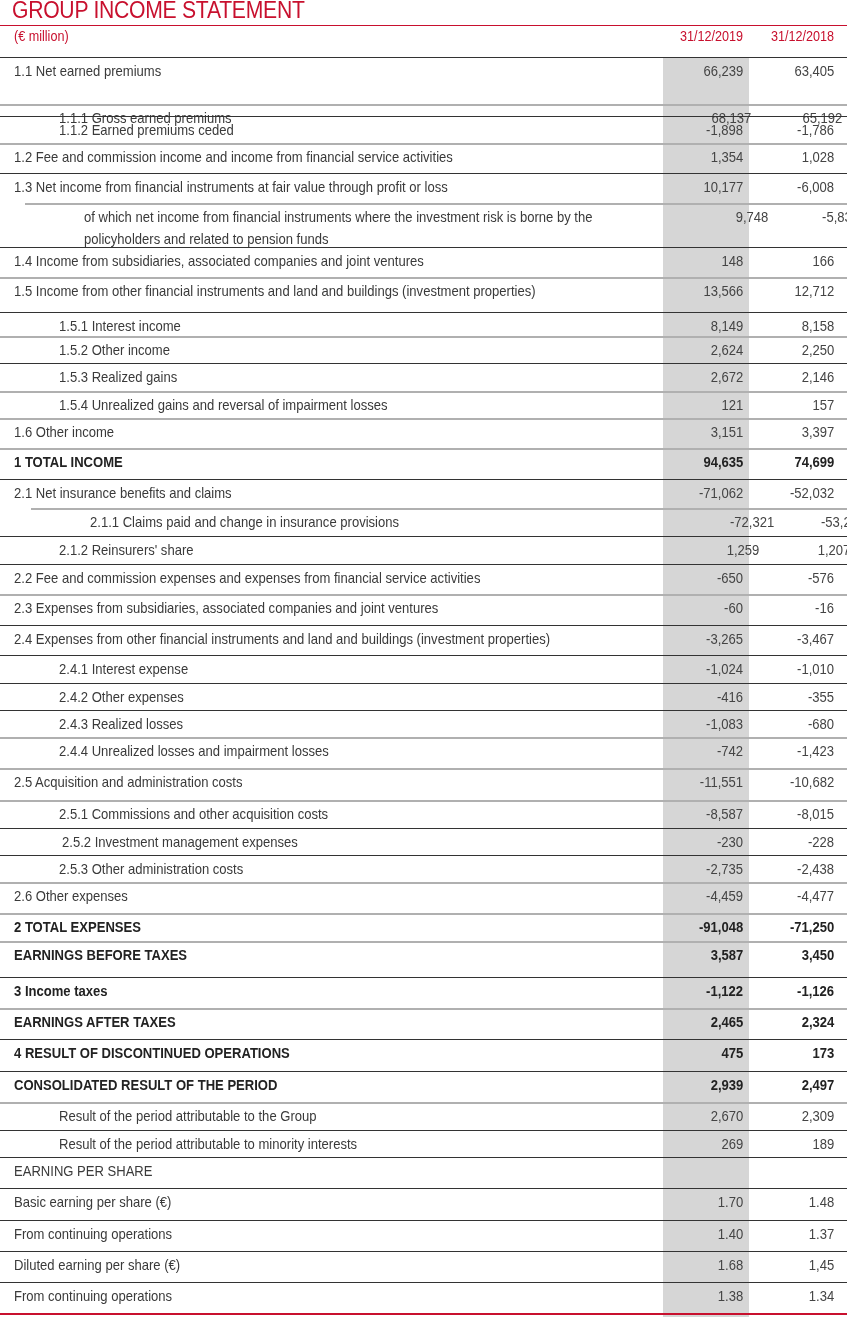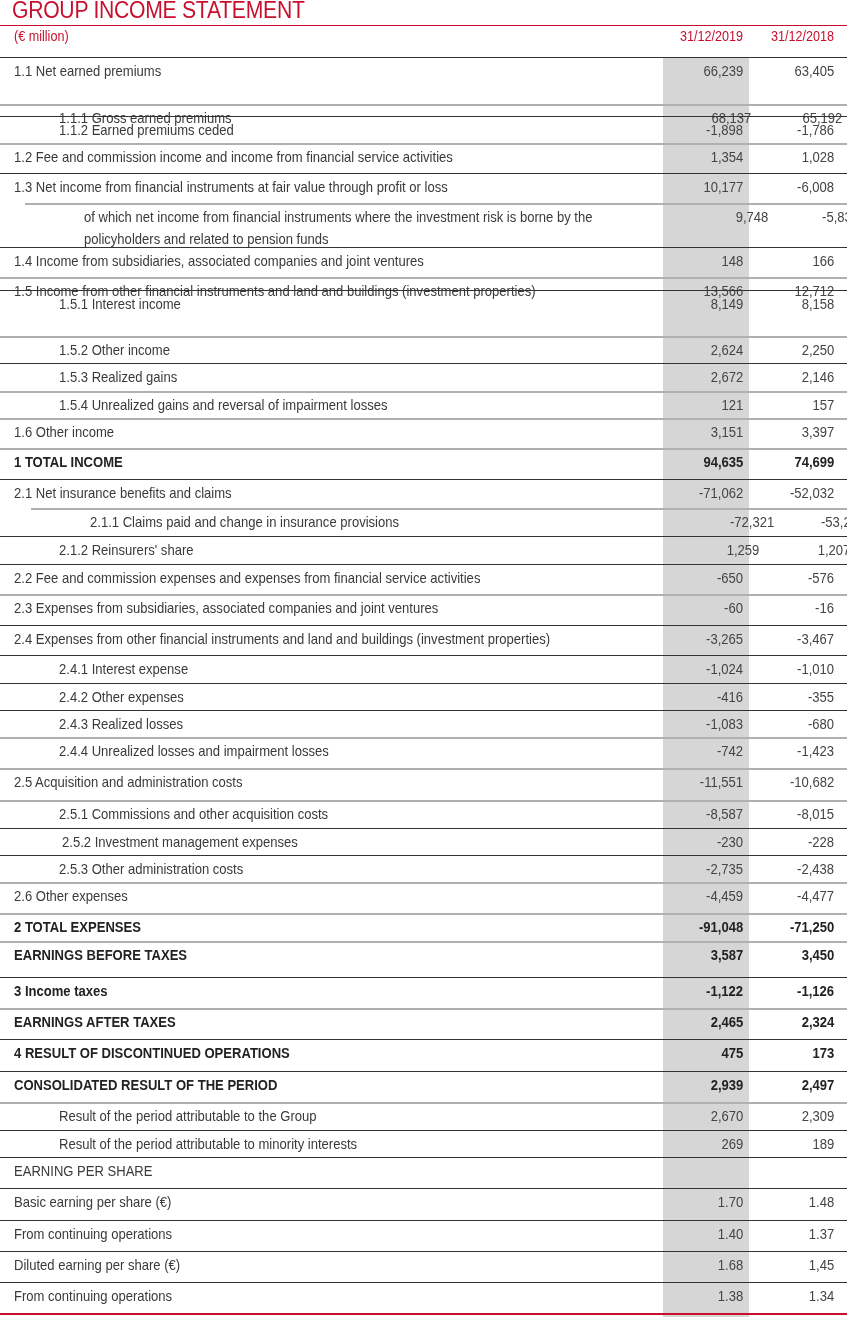--- a/index.html
+++ b/index.html
@@ -83,21 +83,21 @@
       <div class="lbl l0">1.4 Income from subsidiaries, associated companies and joint ventures</div>
       <div class="val c1">148</div>
       <div class="val c2">166</div>
     </div>
     <div class="row" style="top: 277px; height: 31px;">
       <div class="line light"></div>
       <div class="lbl l0">1.5 Income from other financial instruments and land and buildings (investment properties)</div>
       <div class="val c1">13,566</div>
       <div class="val c2">12,712</div>
     </div>
-    <div class="row" style="top: 290px; height: 36px;">
+    <div class="row" style="top: 312px; height: 36px;">
       <div class="line dark"></div>
       <div class="lbl l1">1.5.1 Interest income</div>
       <div class="val c1">8,149</div>
       <div class="val c2">8,158</div>
     </div>
     <div class="row" style="top: 336px; height: 27px;">
       <div class="line light"></div>
       <div class="lbl l1">1.5.2 Other income</div>
       <div class="val c1">2,624</div>
       <div class="val c2">2,250</div>

